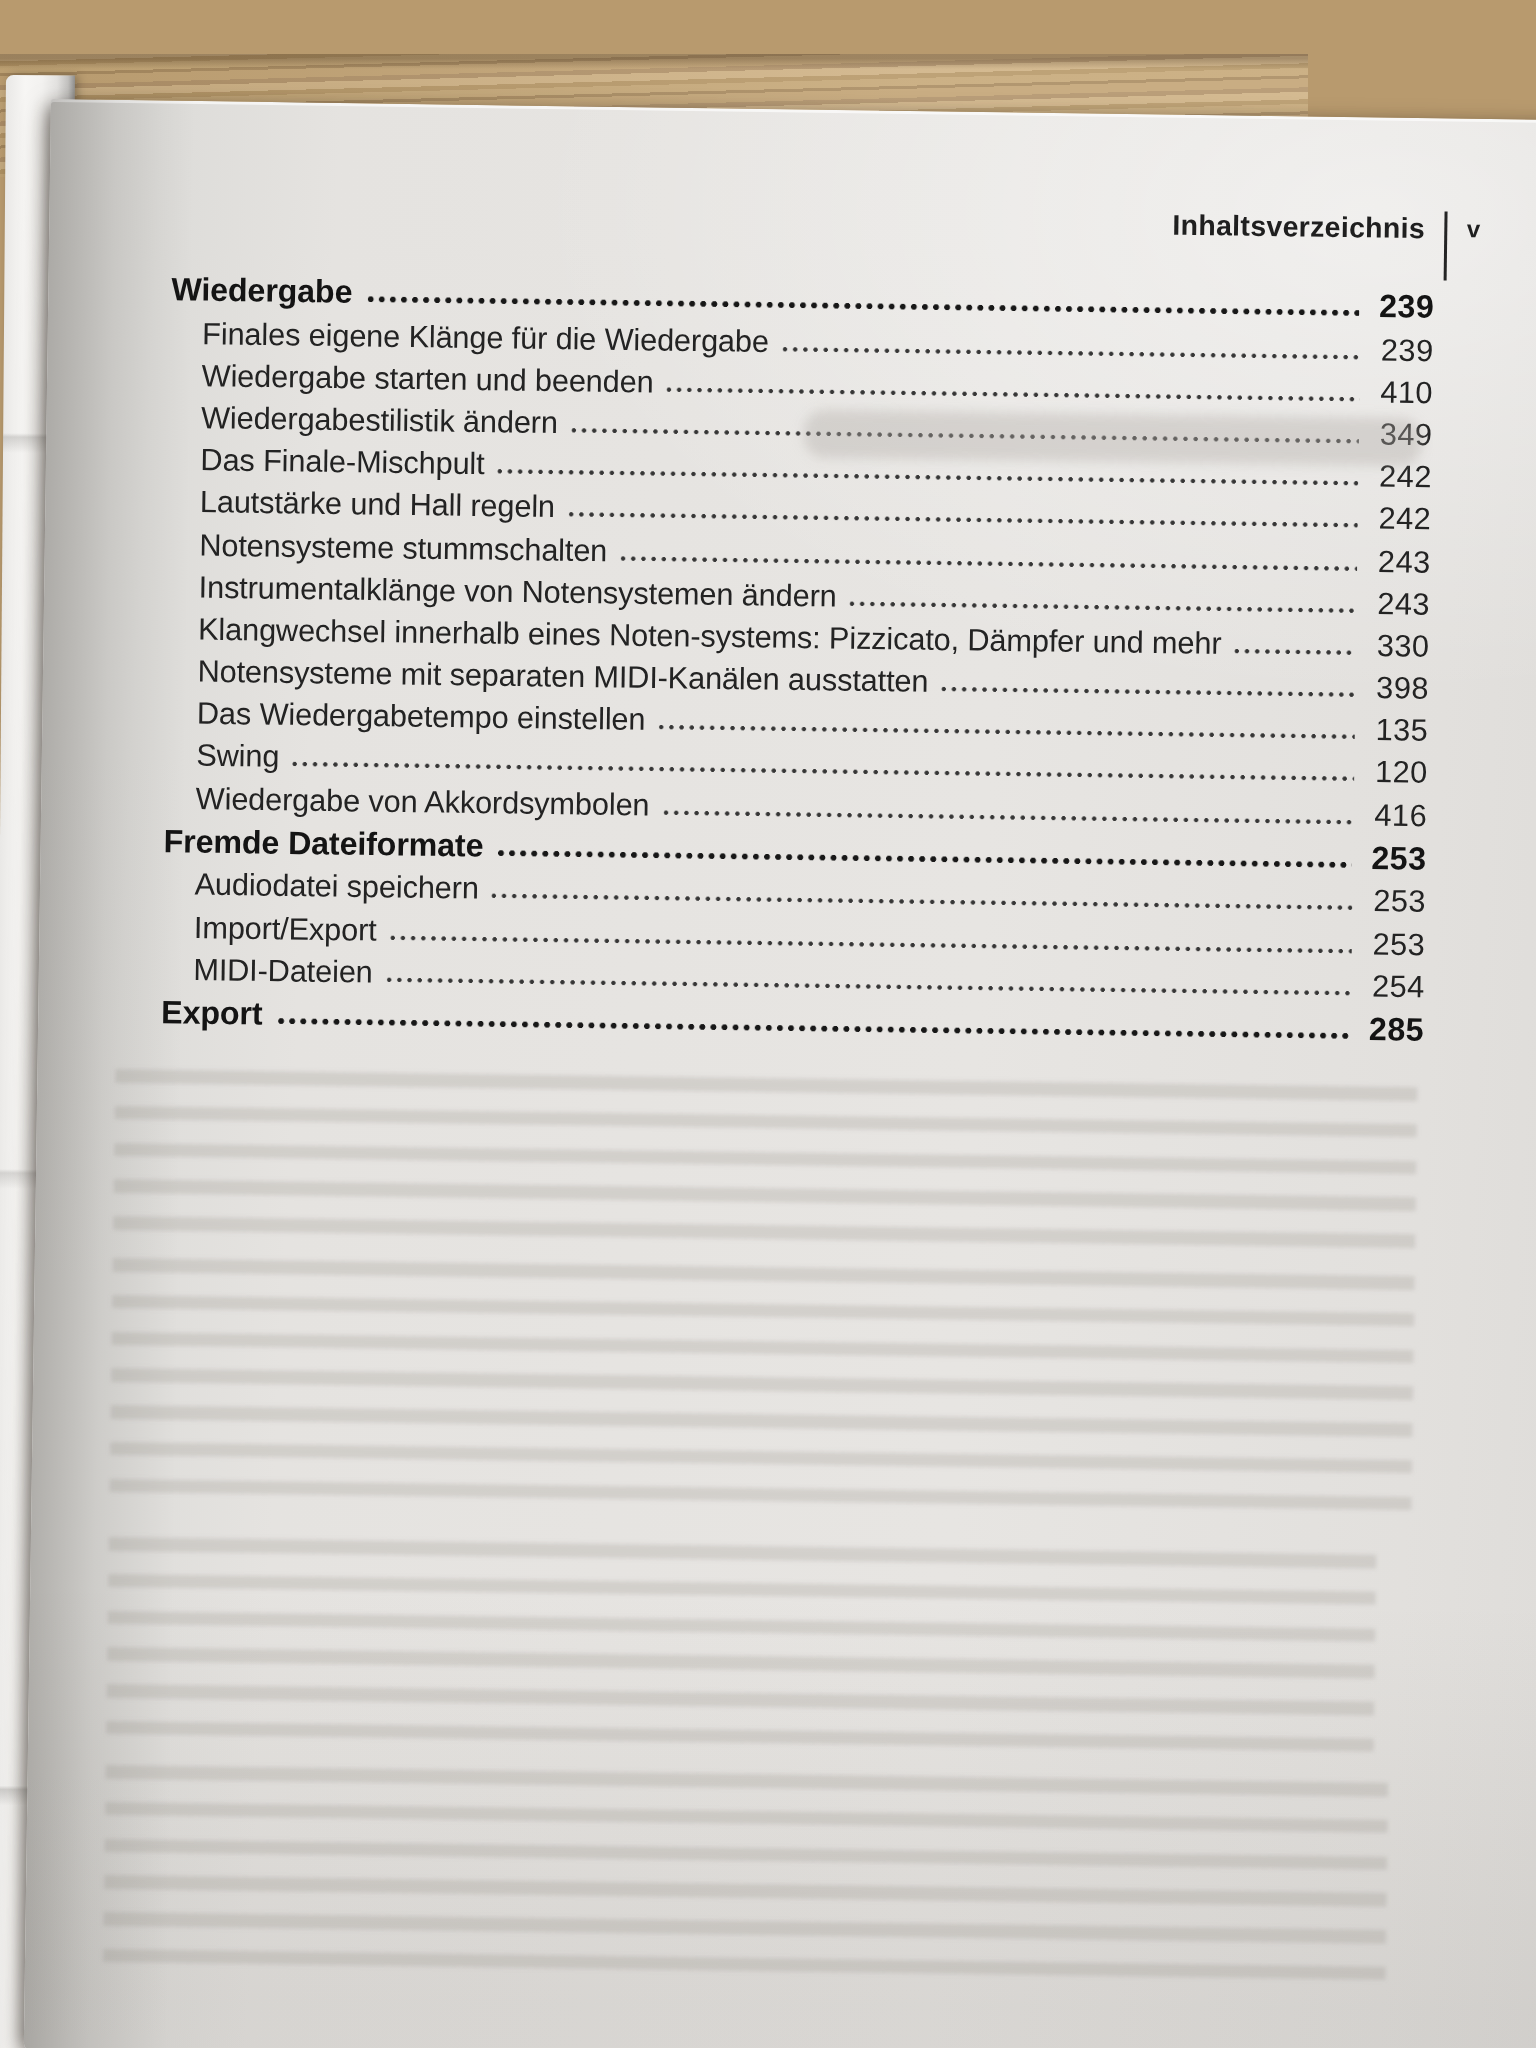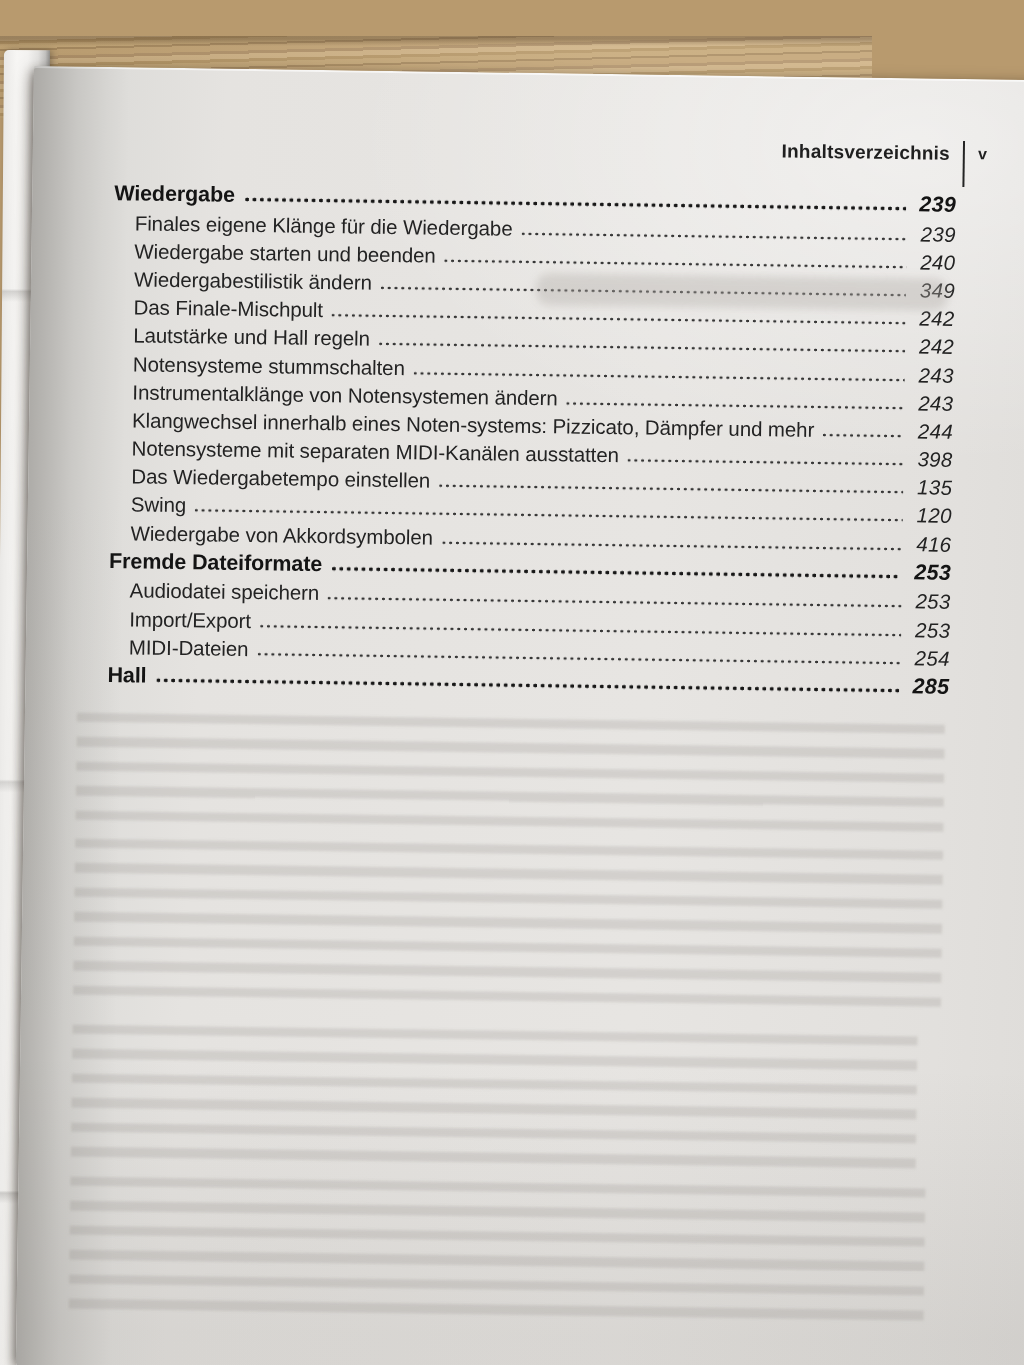--- a/index.html
+++ b/index.html
@@ -98,21 +98,21 @@
   .leader {
     flex: 1 1 auto; height: 4px; min-width: 14px; margin: 0 7px 0 9px;
     background-image: radial-gradient(circle at 1.6px 2px, rgba(44,44,44,.95) 1.25px, rgba(44,44,44,0) 1.6px);
     background-size: 6.8px 4px; background-repeat: repeat-x; background-position: left bottom;
   }
   .row.bold .leader {
     height: 5px; margin: 0 8px 0 10px;
     background-image: radial-gradient(circle at 2px 2.5px, rgba(16,16,16,.97) 1.75px, rgba(16,16,16,0) 2.15px);
     background-size: 7.4px 5px;
   }
-  .pagenum { flex: 0 0 auto; min-width: 42px; text-align: right; letter-spacing: .3px; font-style: italic; }
+  .pagenum { flex: 0 0 auto; min-width: 42px; text-align: right; letter-spacing: .3px; }
 
   
   .ghost { position: absolute; filter: blur(1.4px); pointer-events: none; }
   .ghost-h {
     left: 505px; top: 200px; width: 412px; height: 32px;
     background: rgba(175,172,166,.38); border-radius: 14px; filter: blur(4px);
   }
   .ghost-p {
     left: 52px; width: 868px;
     background-image: repeating-linear-gradient(180deg,
@@ -147,21 +147,21 @@
           <span class="pagenum">239</span>
         </div>
         <div class="row sub">
           <span class="label">Finales eigene Klänge für die Wiedergabe</span>
           <span class="leader"></span>
           <span class="pagenum">239</span>
         </div>
         <div class="row sub">
           <span class="label">Wiedergabe starten und beenden</span>
           <span class="leader"></span>
-          <span class="pagenum">240</span>
+          <span class="pagenum">410</span>
         </div>
         <div class="row sub">
           <span class="label">Wiedergabestilistik ändern</span>
           <span class="leader"></span>
           <span class="pagenum">349</span>
         </div>
         <div class="row sub">
           <span class="label">Das Finale-Mischpult</span>
           <span class="leader"></span>
           <span class="pagenum">242</span>
@@ -177,21 +177,21 @@
           <span class="pagenum">243</span>
         </div>
         <div class="row sub">
           <span class="label">Instrumentalklänge von Notensystemen ändern</span>
           <span class="leader"></span>
           <span class="pagenum">243</span>
         </div>
         <div class="row sub">
           <span class="label">Klangwechsel innerhalb eines Noten-systems: Pizzicato, Dämpfer und mehr</span>
           <span class="leader"></span>
-          <span class="pagenum">244</span>
+          <span class="pagenum">330</span>
         </div>
         <div class="row sub">
           <span class="label">Notensysteme mit separaten MIDI-Kanälen ausstatten</span>
           <span class="leader"></span>
           <span class="pagenum">398</span>
         </div>
         <div class="row sub">
           <span class="label">Das Wiedergabetempo einstellen</span>
           <span class="leader"></span>
           <span class="pagenum">135</span>
@@ -220,21 +220,21 @@
           <span class="label">Import/Export</span>
           <span class="leader"></span>
           <span class="pagenum">253</span>
         </div>
         <div class="row sub">
           <span class="label">MIDI-Dateien</span>
           <span class="leader"></span>
           <span class="pagenum">254</span>
         </div>
         <div class="row bold">
-          <span class="label">Hall</span>
+          <span class="label">Export</span>
           <span class="leader"></span>
           <span class="pagenum">285</span>
         </div>
       </div>
 
     <div class="ghost ghost-h"></div>
     <div class="ghost ghost-p gp1"></div>
     <div class="ghost ghost-p gp2"></div>
     <div class="ghost ghost-p gp3"></div>
     <div class="ghost ghost-p gp4"></div>

